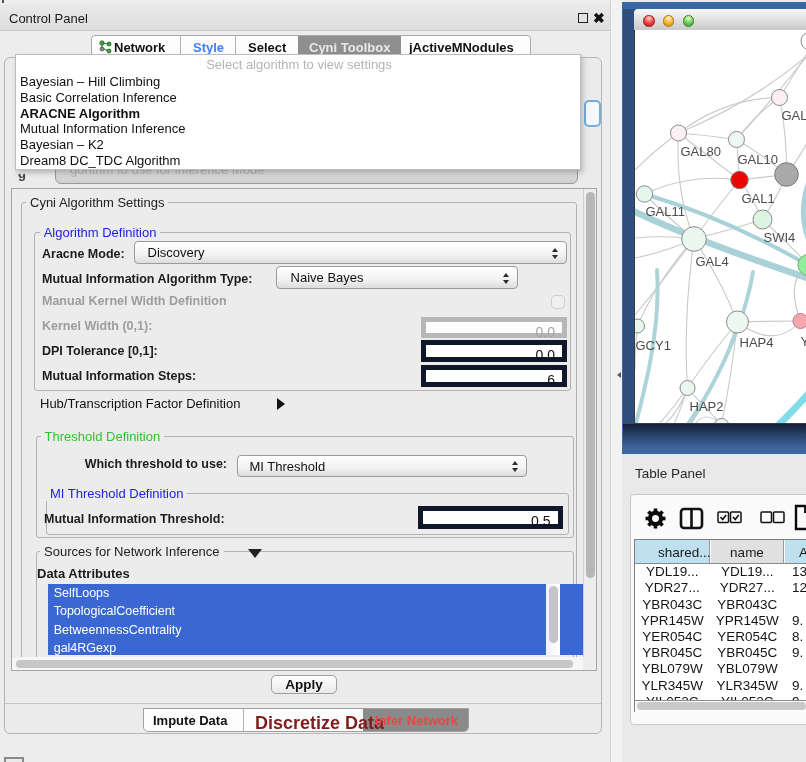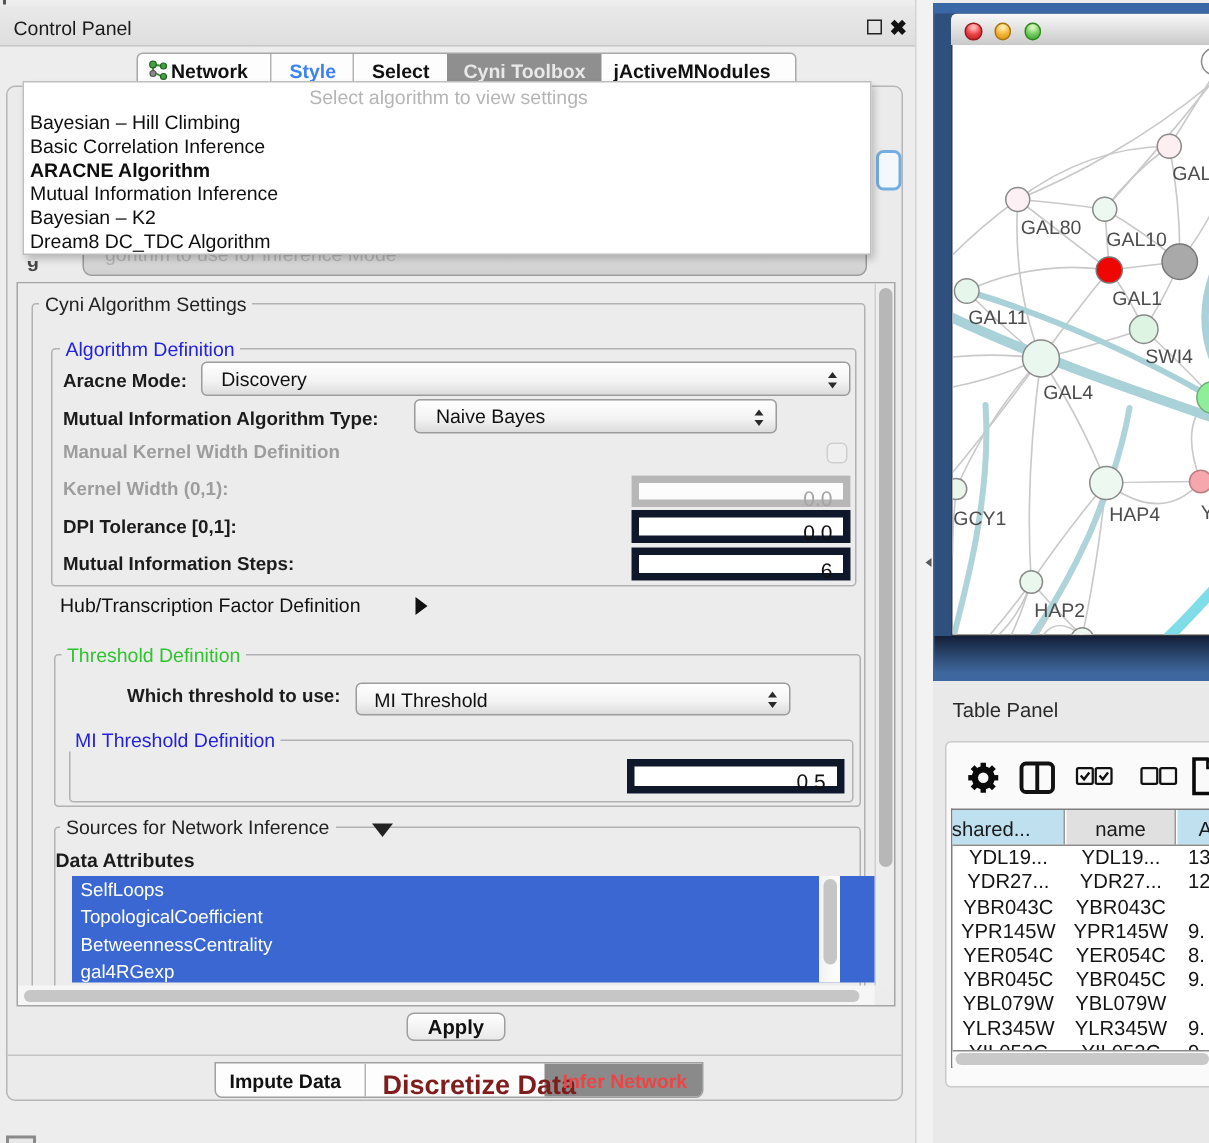--- a/index.html
+++ b/index.html
@@ -108,20 +108,21 @@
   <div class="lbl" style="right:356px;top:267.5px">Which threshold to use:</div>
   <div class="combo" style="left:224.5px;top:266px;width:290px;height:22px">
       <span style="left:12px">MI Threshold</span>
     <div class="arr" style="top:5px">
         <i style="border-bottom:4.5px solid #2a2a2a"></i>
         <i style="margin-top:2.5px;border-top:4.5px solid #2a2a2a"></i>
       </div>
     </div>
   <div class="grp" style="left:33.6px;top:304px;width:523px;height:42px"></div>
   <div class="gt" style="left:34px;top:297px;color:#2222dd">MI Threshold Definition</div>
+  <div class="lbl" style="left:32px;top:323px">Mutual Information Threshold:</div>
   <div class="fld" style="left:405.5px;top:317px;width:145px;height:23px;font-size:14px">0.5</div>
 
   <div class="grp" style="left:23.7px;top:362.3px;width:538px;height:110px"></div>
   <div class="gt" style="left:28px;top:355px;color:#222">Sources for Network Inference</div>
   <div class="abs" style="left:236px;top:360px;width:0;height:0;border-left:7px solid transparent;border-right:7px solid transparent;border-top:9px solid #222"></div>
   <div class="lbl" style="left:25px;top:377.3px;font-size:13px">Data Attributes</div>
   <div class="abs" style="left:35.7px;top:394.8px;width:585px;height:71px;background:#3b67d2">
     <div class="abs" style="left:498px;top:0;width:14px;height:71px;background:linear-gradient(90deg,#f2f2f2,#ffffff)"></div>
     <div class="abs" style="left:501.5px;top:2px;width:9px;height:57px;background:#c5c5c5;border-radius:4.5px"></div>
     <div class="abs" style="left:6px;top:2.2px;font-size:12.5px;color:#fff">SelfLoops</div>
@@ -274,21 +275,21 @@
 </g>
 <path d="M156,6 h9 l6,6 v17 h-15 z" fill="none" stroke="#0a0a0a" stroke-width="2.4"></path>
     <path d="M165,6 v6 h6" fill="none" stroke="#0a0a0a" stroke-width="1.8"></path>
 </svg>
 
 <div class="abs" style="left:633.5px;top:538.5px;width:173px;height:173px;border:1px solid #7e7e7e;border-right:none;background:#fff"></div>
 <div class="abs" style="left:634.5px;top:539.5px;width:75.5px;height:23px;background:#bfe0ef;border-right:1px solid #999"></div>
 <div class="abs" style="left:711px;top:539.5px;width:72.5px;height:23px;background:#e0e0e0;border-right:1px solid #999"></div>
 <div class="abs" style="left:784.5px;top:539.5px;width:21.5px;height:23px;background:#bfe0ef"></div>
 <div class="abs" style="left:634.5px;top:562.5px;width:172px;height:1px;background:#8a8a8a"></div>
-<div class="abs" style="left:634.5px;top:545px;width:76px;text-align:left;font-size:13.5px;color:#1a1a1a">shared...</div>
+<div class="abs" style="left:634.5px;top:545px;width:76px;text-align:right;font-size:13.5px;color:#1a1a1a">shared...</div>
 <div class="abs" style="left:711px;top:545px;width:72px;text-align:center;font-size:13.5px;color:#1a1a1a">name</div>
 <div class="abs" style="left:799px;top:545px;font-size:13.5px;color:#1a1a1a">A</div>
 <div id="rows" class="abs" style="left:634.5px;top:563.5px;width:171.5px;height:136px;overflow:hidden;font-size:13.5px;color:#151515">
     <div class="abs" style="left:0;top:0.5px;width:75.5px;text-align:center">YDL19...</div>
     <div class="abs" style="left:76.5px;top:0.5px;width:72.5px;text-align:center">YDL19...</div>
     <div class="abs" style="left:157.5px;top:0.5px">13</div>
     <div class="abs" style="left:0;top:16.7px;width:75.5px;text-align:center">YDR27...</div>
     <div class="abs" style="left:76.5px;top:16.7px;width:72.5px;text-align:center">YDR27...</div>
     <div class="abs" style="left:157.5px;top:16.7px">12</div>
     <div class="abs" style="left:0;top:33.0px;width:75.5px;text-align:center">YBR043C</div>

